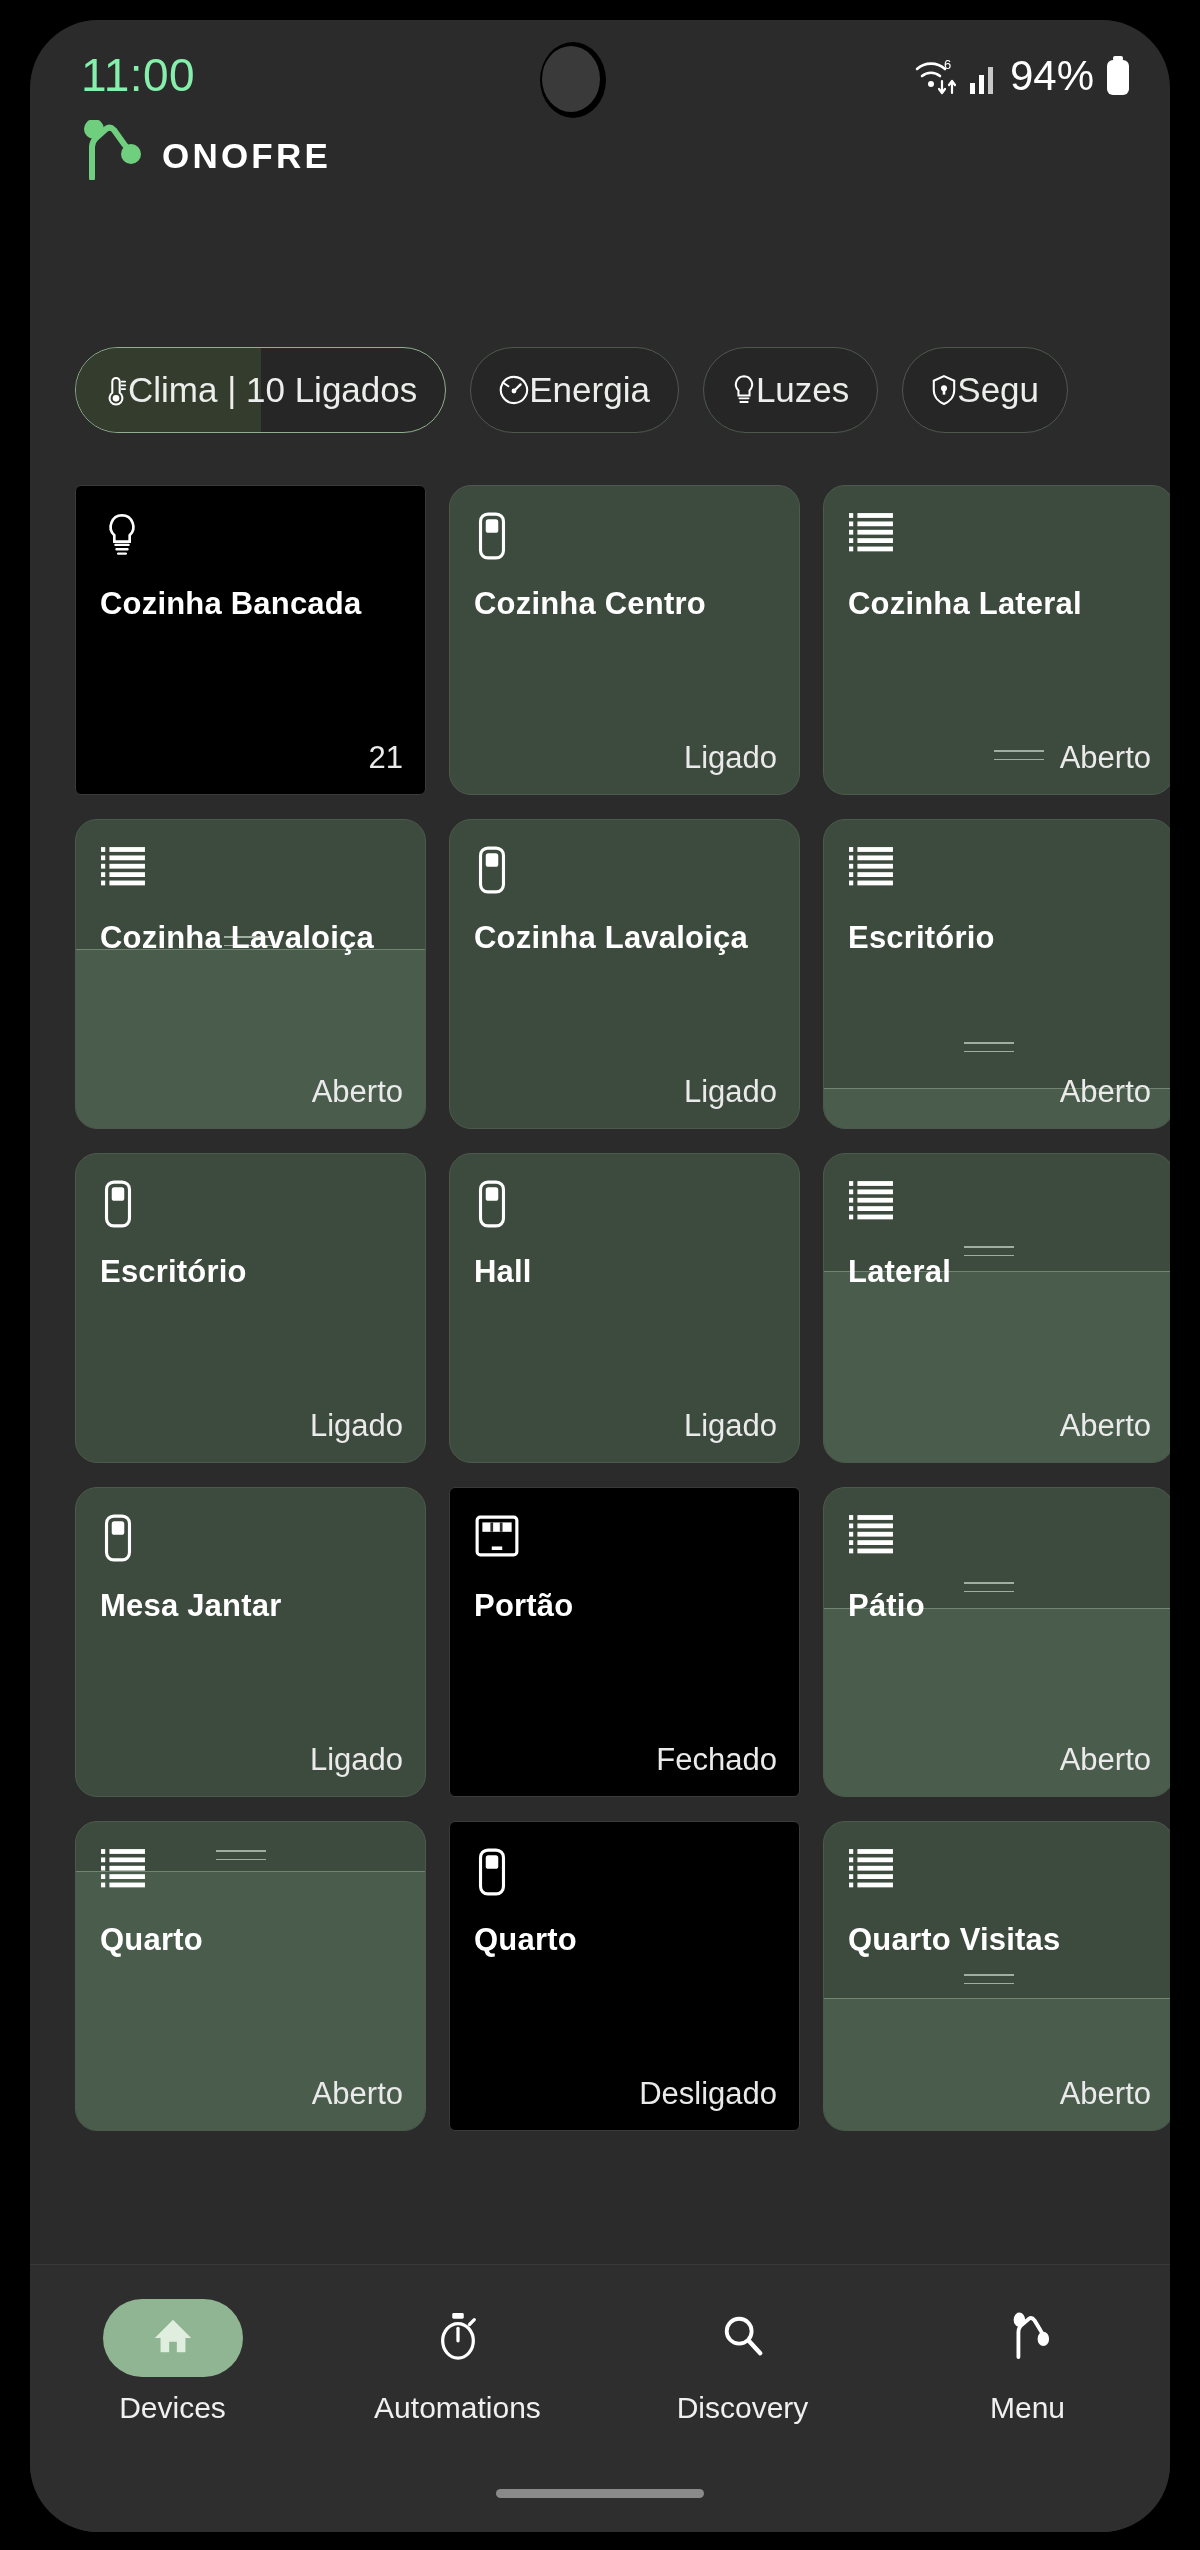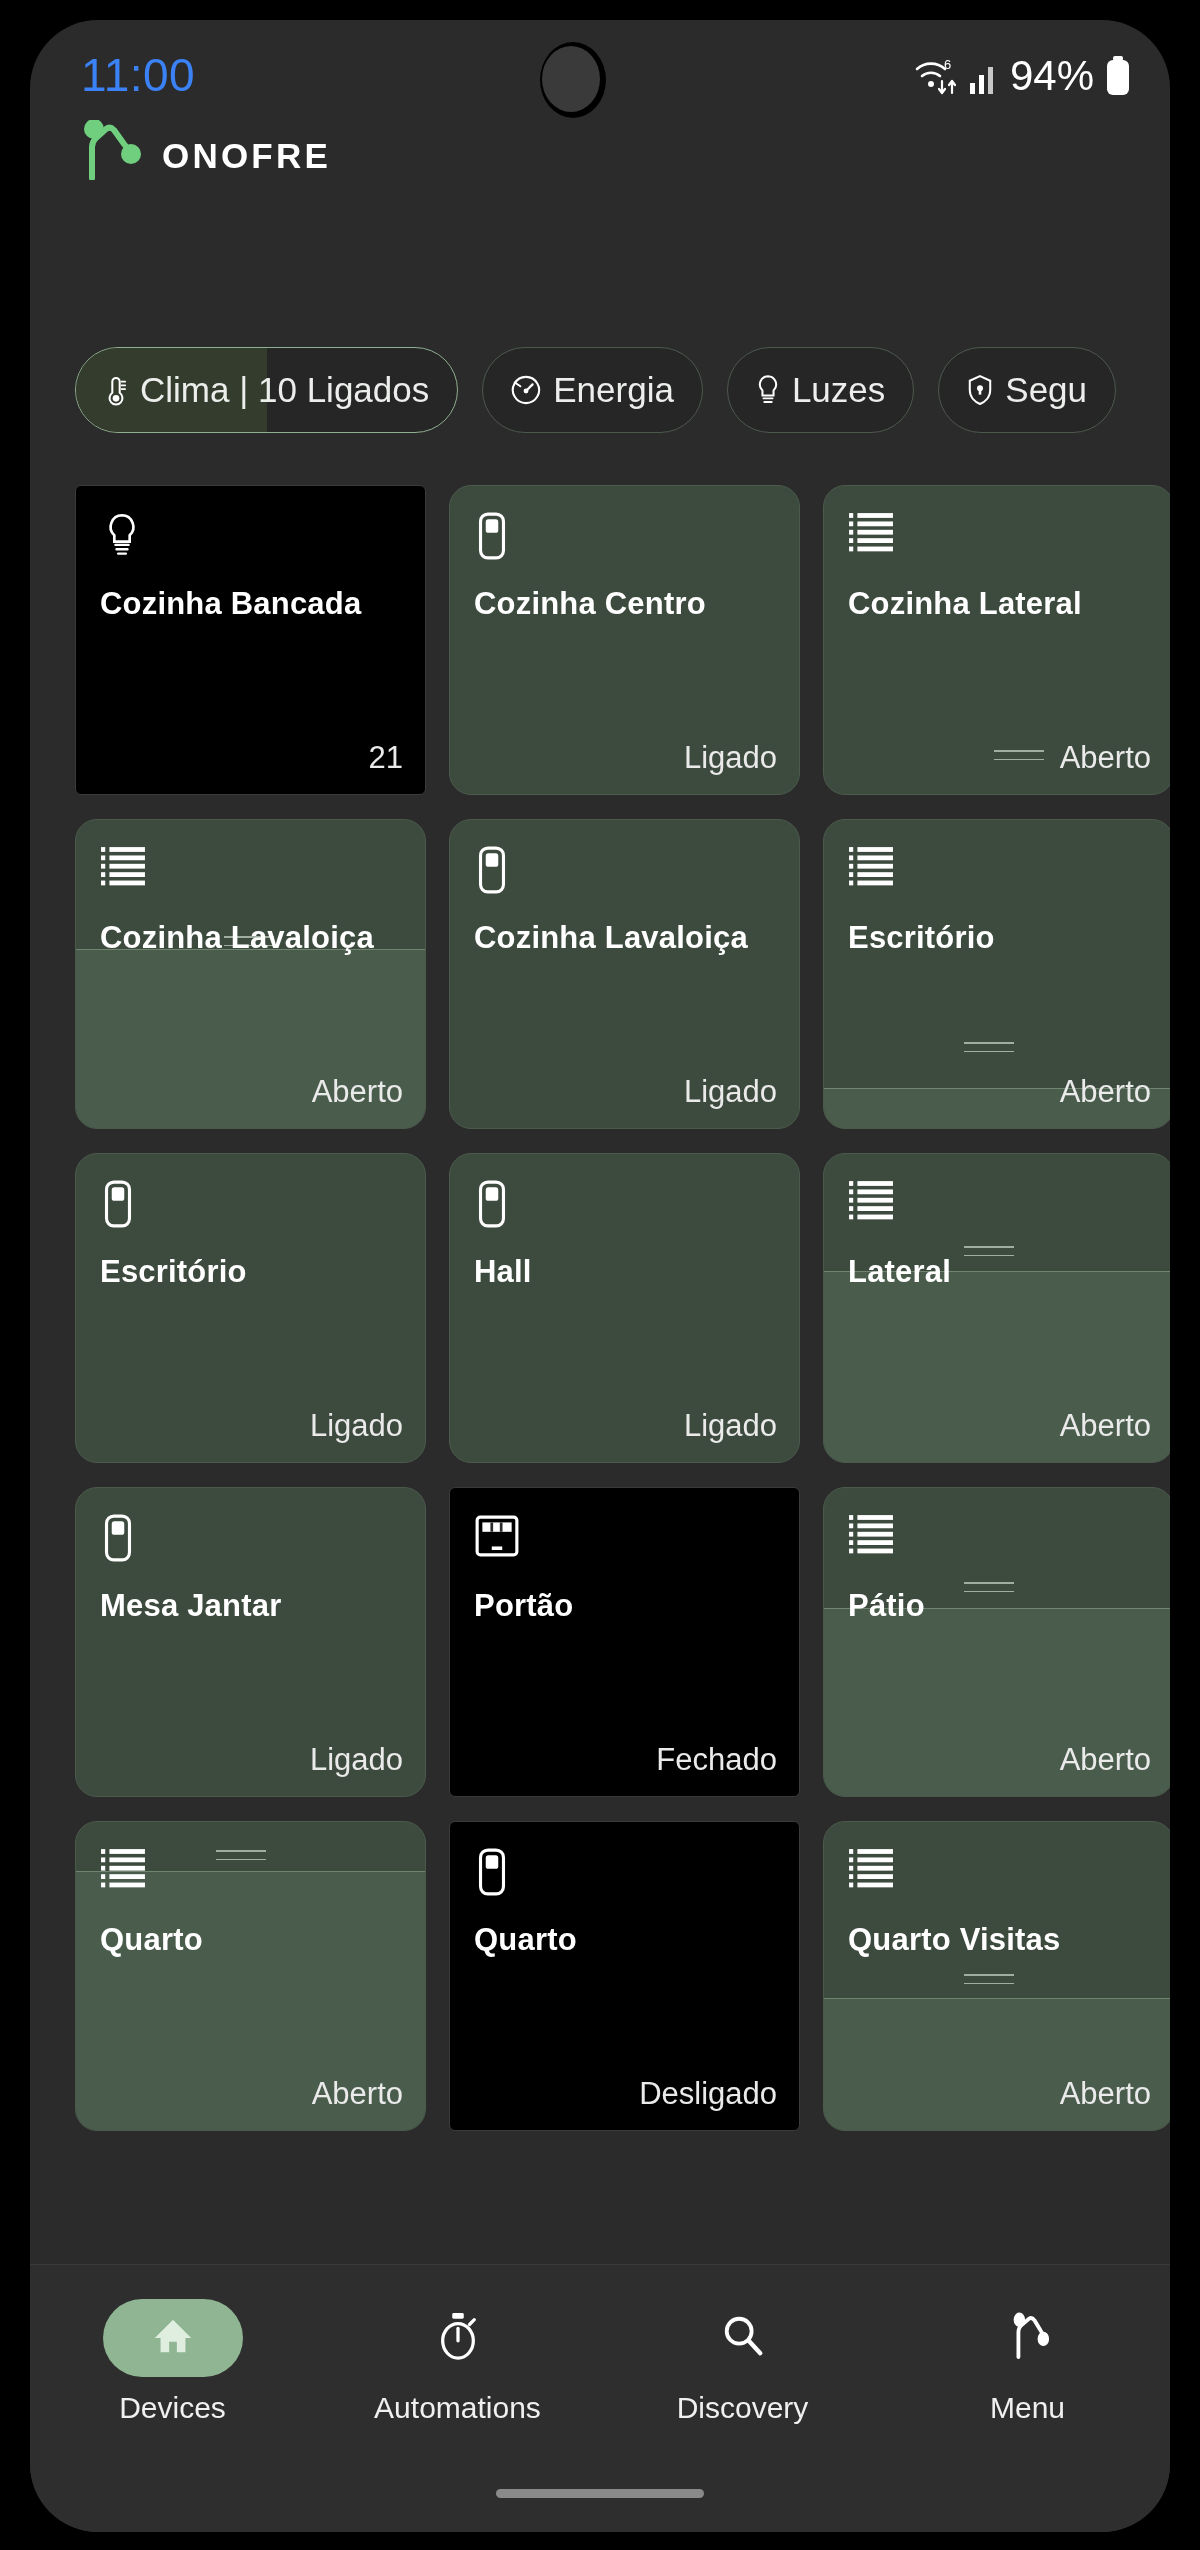--- a/index.html
+++ b/index.html
@@ -22,21 +22,21 @@
     border-radius: 68px;
     overflow: hidden;
   }
   
   .statusbar {
     position: absolute; left: 0; top: 0;
     width: 1140px; height: 120px;
   }
   .status-time {
     position: absolute; left: 51px; top: 28px;
-    font-size: 46px; color: #3b82f6; letter-spacing: 0.5px;
+    font-size: 46px; color: #86efac; letter-spacing: 0.5px;
     font-family: "Liberation Sans", sans-serif;
   }
   .camera-hole {
     position: absolute; left: 510px; top: 22px;
     width: 66px; height: 76px;
     background: #000;
     border-radius: 50%;
   }
   .camera-hole::after {
     content: "";
@@ -71,21 +71,20 @@
     width: 1095px; height: 104px;
     display: flex; align-items: center; gap: 24px;
     overflow: hidden;
   }
   .chip {
     position: relative;
     height: 86px;
     border: 1.6px solid #4d584d;
     border-radius: 44px;
     display: flex; align-items: center;
-    gap: 12px;
     padding: 0 28px;
     background: #262626;
     color: #eceeec;
     font-size: 35px;
     white-space: nowrap;
     overflow: hidden;
     flex: 0 0 auto;
     text-align: center;
   }
   .chip .chip-fill {

